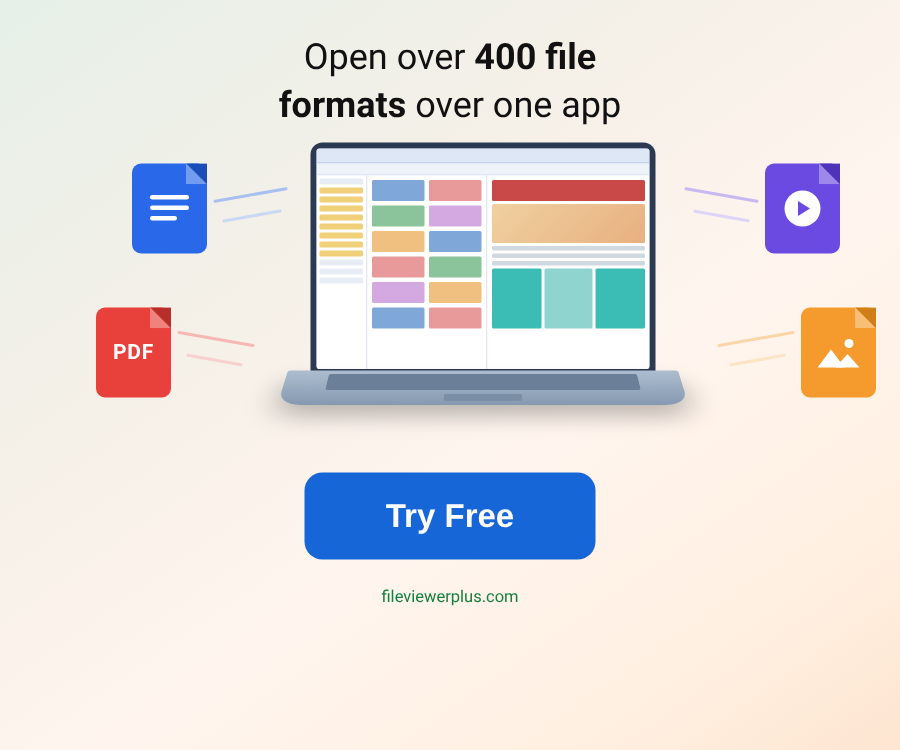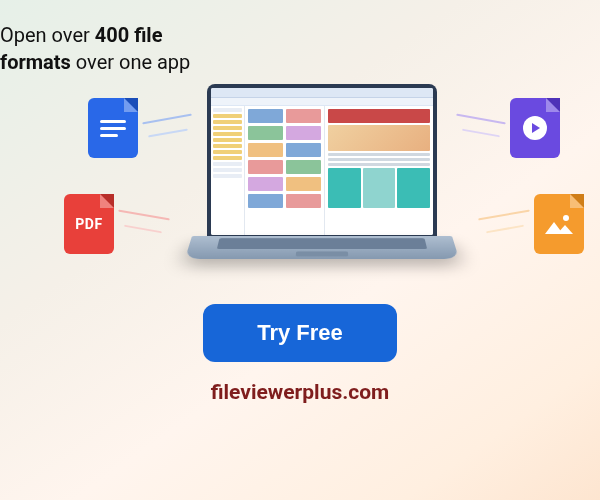--- a/index.html
+++ b/index.html
@@ -5,23 +5,23 @@
   * { margin: 0; padding: 0; box-sizing: border-box; }
   body {
     width: 600px;
     height: 500px;
     font-family: -apple-system, BlinkMacSystemFont, "Segoe UI", Roboto, sans-serif;
     background: linear-gradient(145deg, #e6f0e8 0%, #f5f0e8 35%, #fff5ee 60%, #ffefe0 85%, #fde5d0 100%);
     position: relative;
     overflow: hidden;
   }
   .headline {
-    text-align: left;
+    text-align: center;
     padding-top: 22px;
-    font-size: 20px;
+    font-size: 24px;
     line-height: 1.35;
     color: #111;
     font-weight: 400;
   }
   .headline .bold { font-weight: 700; }
   .stage {
     position: relative;
     width: 100%;
     height: 300px;
     margin-top: 6px;
@@ -205,23 +205,23 @@
     font-size: 22px;
     font-weight: 700;
     padding: 16px 54px;
     border-radius: 12px;
     cursor: pointer;
     position: relative;
     top: -78px;
   }
   .site-link {
     text-align: center;
-    color: #7f1d1d;
-    font-weight: 700;
-    font-size: 21px;
+    color: #15803d;
+    font-weight: 400;
+    font-size: 11px;
     position: relative;
     top: -60px;
     cursor: pointer;
   }
 </style>
 </head>
 <body>
 
 <div class="headline">
   <span>Open over </span><span class="bold">400 file</span><br>

